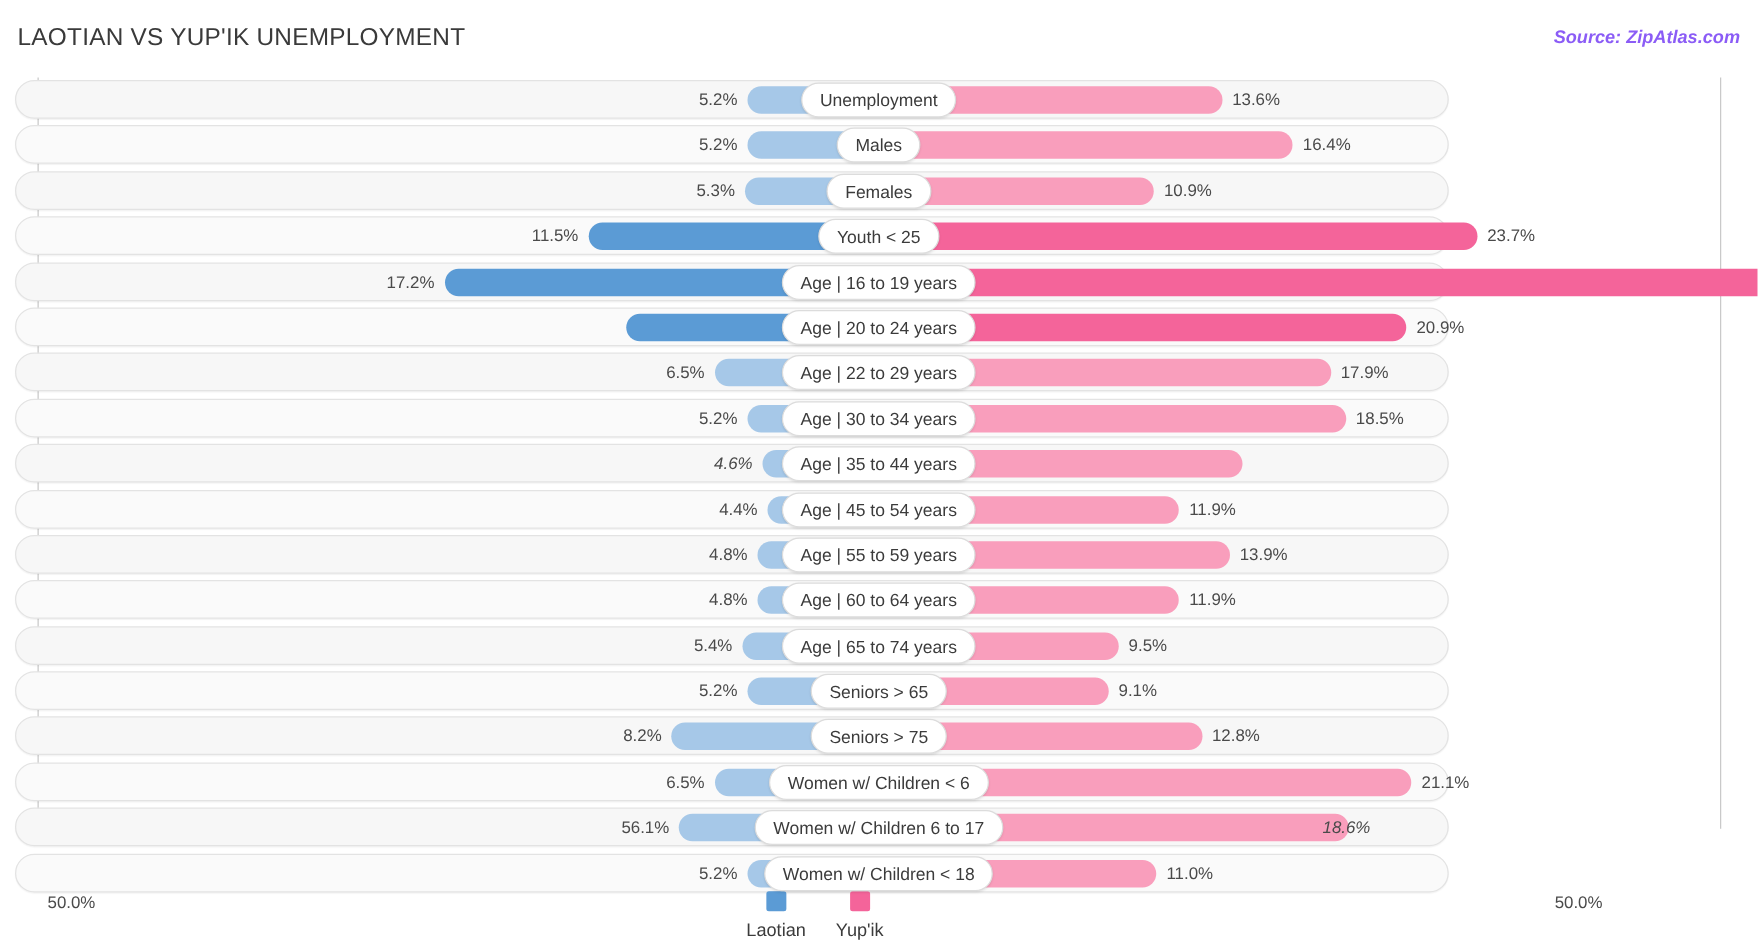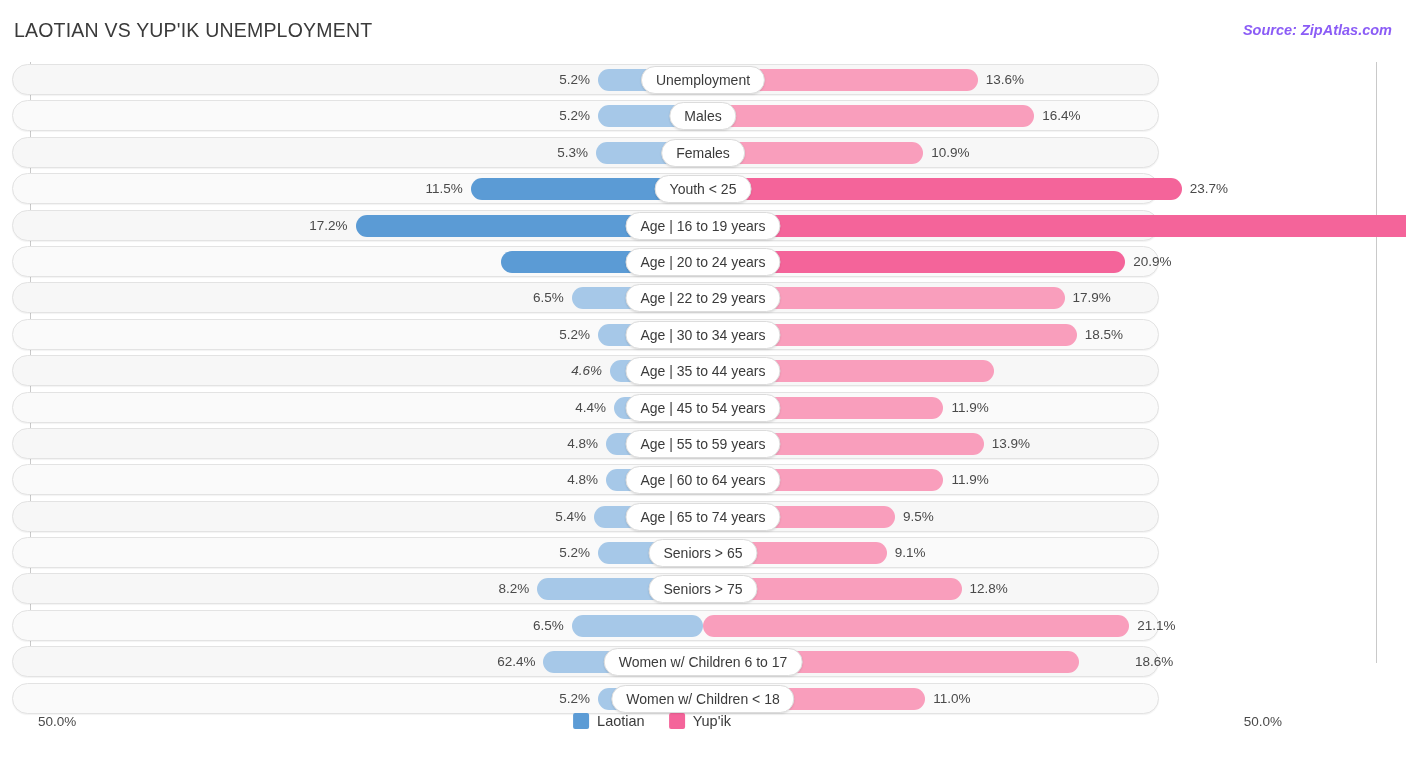--- a/index.html
+++ b/index.html
@@ -95,21 +95,21 @@
     position: absolute; top: 6px;
     font-size: 13.5px; color: #4a4a4a; white-space: nowrap;
   }
   .axis-label.l { left: 38px; }
   .axis-label.r { right: 22px; }
 
   .legend {
     position: absolute; left: 50%; transform: translateX(-50%); top: 5px;
     display: flex; align-items: center; gap: 24px;
   }
-  .leg-item { display: flex; align-items: center; gap: 8px; }
+  .leg-item { display: flex; align-items: center; gap: 8px; flex-direction: column; }
   .swatch { width: 16px; height: 16px; border-radius: 2px; display: block; }
   .leg-label { font-size: 14.5px; color: #3b3b3b; white-space: nowrap; }
 </style>
 </head>
 <body>
 
 <div class="page">
 
   <div class="title">LAOTIAN VS YUP'IK UNEMPLOYMENT</div>
   <div class="source">Source: ZipAtlas.com</div>
@@ -268,28 +268,29 @@
           <div class="pill" style="left: 703px;">Seniors &gt; 75</div>
         </div>
         <div class="row alt">
           <div class="track"></div>
           <div class="bars">
             <div class="bar left" style="left: 571.7px; width: 131.3px; background: rgb(166, 200, 232);"></div>
             <div class="bar right" style="left: 703px; width: 426.22px; background: rgb(249, 158, 188);"></div>
             <div class="val" style="left: 563.7px; transform: translateX(-100%);">6.5%</div>
             <div class="val" style="left: 1137.22px;">21.1%</div>
           </div>
+          <div class="pill" style="left: 703px;">Women w/ Children &lt; 6</div>
         </div>
         <div class="row">
           <div class="track"></div>
           <div class="bars">
             <div class="bar left" style="left: 543.42px; width: 159.58px; background: rgb(166, 200, 232);"></div>
             <div class="bar right" style="left: 703px; width: 375.72px; background: rgb(249, 158, 188);"></div>
-            <div class="val" style="left: 535.42px; transform: translateX(-100%);">62.4%</div>
-            <div class="val" style="left: 1135px;">18.6%</div>
+            <div class="val" style="left: 535.42px; transform: translateX(-100%);">56.1%</div>
+            <div class="val" style="left: 1058px; font-style: italic;">18.6%</div>
           </div>
           <div class="pill" style="left: 703px;">Women w/ Children 6 to 17</div>
         </div>
         <div class="row alt">
           <div class="track"></div>
           <div class="bars">
             <div class="bar left" style="left: 597.96px; width: 105.04px; background: rgb(166, 200, 232);"></div>
             <div class="bar right" style="left: 703px; width: 222.2px; background: rgb(249, 158, 188);"></div>
             <div class="val" style="left: 589.96px; transform: translateX(-100%);">5.2%</div>
             <div class="val" style="left: 933.2px;">11.0%</div>

